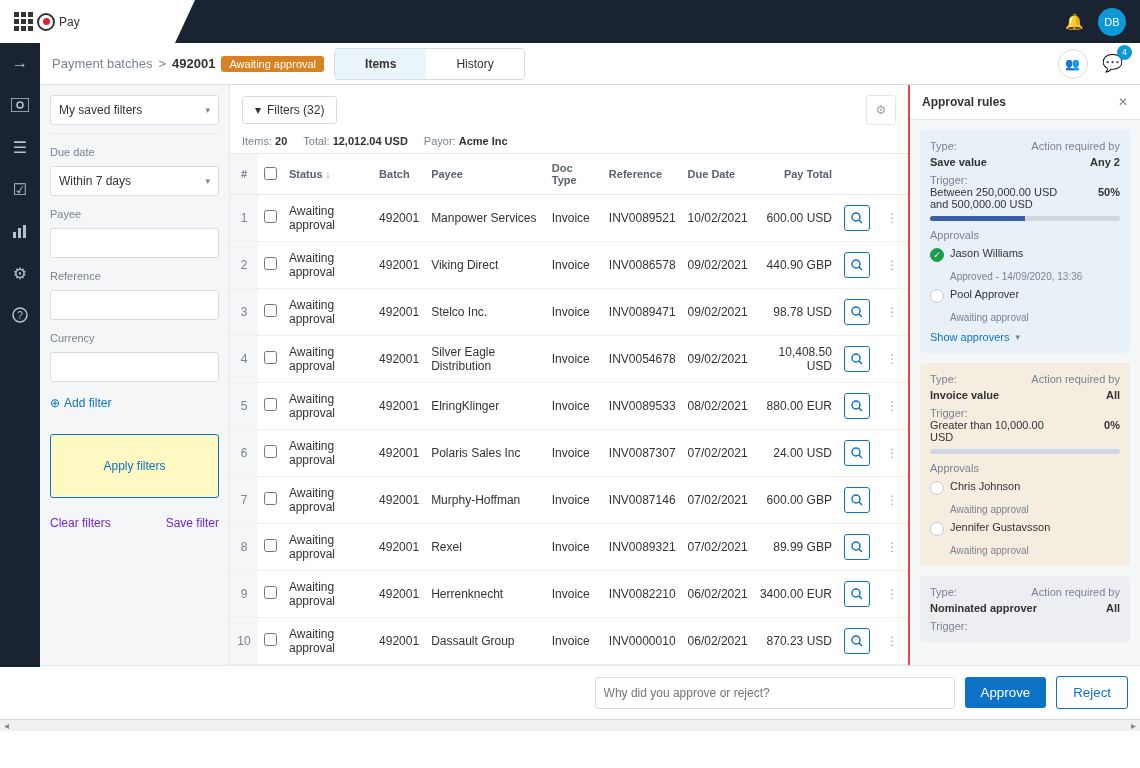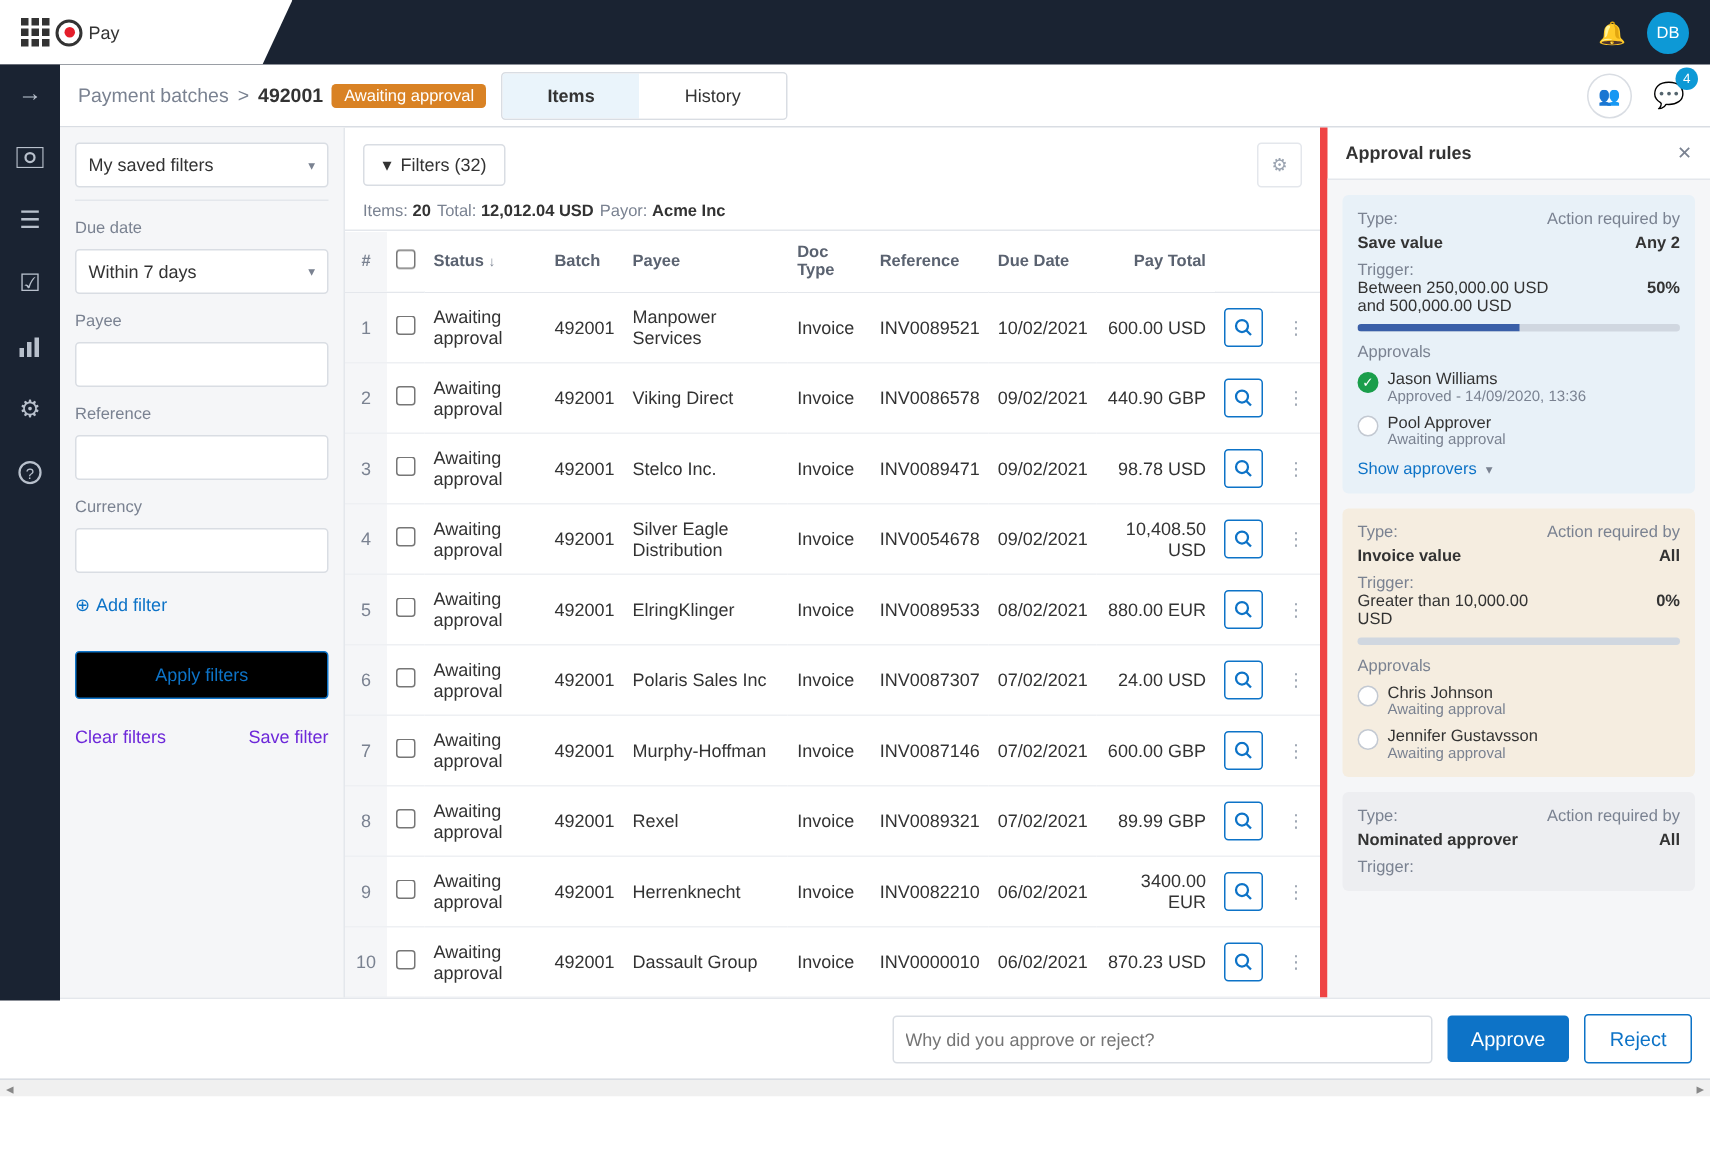--- a/index.html
+++ b/index.html
@@ -26,53 +26,53 @@
 .tab.active { background: #eaf4fb; font-weight: 600; }
 .subheader-right { margin-left: auto; display: flex; align-items: center; gap: 10px; }
 .circle-btn { width: 30px; height: 30px; border: 1px solid #d9dde3; border-radius: 50%; display: flex; align-items: center; justify-content: center; color: #333; cursor: pointer; position: relative; }
 .circle-btn.nb { border: none; font-size: 17px; }
 .badge-count { position: absolute; top: -4px; right: -4px; background: #0d99d6; color: #fff; border-radius: 50%; width: 15px; height: 15px; font-size: 9px; display: flex; align-items: center; justify-content: center; }
 .workspace { display: flex; height: 580px; }
 .filters-panel { width: 190px; background: #f5f6f8; border-right: 1px solid #e4e7ec; padding: 10px; display: flex; flex-direction: column; gap: 8px; }
 .select-ctrl, .input-ctrl { background: #fff; border: 1px solid #d9dde3; border-radius: 3px; padding: 7px 8px; font-size: 12px; width: 100%; display: flex; justify-content: space-between; align-items: center; color: #333; }
 .filter-label { color: #7a8291; font-size: 11px; margin-top: 4px; }
 .add-filter { color: #0d73c7; font-size: 12px; display: flex; align-items: center; gap: 4px; margin-top: 6px; cursor: pointer; }
-.apply-btn { border: 1px solid #0d73c7; color: #0d73c7; background: #000000; border-radius: 3px; padding: 8px; text-align: center; margin-top: 16px; cursor: pointer; }
+.apply-btn { border: 1px solid #0d73c7; color: #0d73c7; background: #fef9c3; border-radius: 3px; padding: 24px; text-align: center; margin-top: 16px; cursor: pointer; }
 .filter-links { display: flex; justify-content: space-between; margin-top: 10px; font-size: 12px; color: #6d28d9; }
 .table-area { flex: 1; display: flex; flex-direction: column; overflow: hidden; }
 .table-toolbar { padding: 10px 12px; display: flex; align-items: center; gap: 12px; }
 .filters-btn { border: 1px solid #d9dde3; border-radius: 3px; padding: 6px 12px; display: flex; align-items: center; gap: 6px; cursor: pointer; }
 .gear-btn { margin-left: auto; border: 1px solid #e4e7ec; border-radius: 3px; width: 30px; height: 30px; display: flex; align-items: center; justify-content: center; color: #9aa3b0; cursor: pointer; }
-.table-meta { padding: 0 12px 6px; display: flex; gap: 4px; font-size: 11px; color: #7a8291; }
+.table-meta { padding: 0 12px 6px; display: flex; gap: 16px; font-size: 11px; color: #7a8291; }
 .table-meta b { color: #333; font-weight: 600; }
 .data-table { flex: 1; overflow-y: auto; border-top: 1px solid #e4e7ec; }
 table { width: 100%; border-collapse: collapse; }
 th { text-align: left; font-size: 11px; color: #5a6270; font-weight: 600; padding: 8px 6px; border-bottom: 1px solid #e4e7ec; background: #fff; position: sticky; top: 0; }
 td { padding: 9px 6px; border-bottom: 1px solid #eef0f3; font-size: 12px; color: #333; }
 .row-num { background: #f5f6f8; text-align: center; color: #7a8291; width: 28px; }
 .paytotal { text-align: right; }
 .icon-btn { width: 26px; height: 26px; border: 1px solid #0d73c7; border-radius: 3px; display: inline-flex; align-items: center; justify-content: center; color: #0d73c7; cursor: pointer; }
 .more-dots { color: #9aa3b0; padding: 0 4px; cursor: pointer; }
-.approval-panel { width: 260px; border-left: 5px solid #ef4444; display: flex; flex-direction: column; }
+.approval-panel { width: 232px; border-left: 2px solid #ef4444; display: flex; flex-direction: column; }
 .approval-header { padding: 10px 12px; display: flex; justify-content: space-between; align-items: center; border-bottom: 1px solid #e4e7ec; }
 .approval-body { flex: 1; overflow-y: auto; padding: 10px; background: #f5f6f8; display: flex; flex-direction: column; gap: 10px; }
 .rule-card { border-radius: 4px; padding: 10px; font-size: 11px; }
 .rule-card.blue { background: #e8f1f8; }
 .rule-card.beige { background: #f5ede0; }
 .rule-card.grey { background: #edeef1; }
 .rule-row { display: flex; justify-content: space-between; margin-bottom: 4px; }
 .rule-label { color: #7a8291; }
 .rule-value { color: #333; font-weight: 600; }
 .progress-bar { height: 5px; background: #d0d7e0; border-radius: 3px; margin: 6px 0; overflow: hidden; }
 .progress-fill { height: 100%; background: #3a5fa8; }
 .approver { display: flex; align-items: flex-start; gap: 6px; margin-top: 6px; }
 .approver-dot { width: 14px; height: 14px; border-radius: 50%; border: 1px solid #c3c9d2; background: #fff; flex-shrink: 0; margin-top: 1px; }
 .approver-dot.ok { background: #1a9e4b; border-color: #1a9e4b; display: flex; align-items: center; justify-content: center; color: #fff; font-size: 9px; }
 .approver-name { color: #333; font-weight: 500; }
-.approver-sub { color: #7a8291; font-size: 10px; }
+.approver-sub { color: #7a8291; font-size: 10px; margin-top: 12px; }
 .show-approvers { color: #0d73c7; margin-top: 8px; display: flex; align-items: center; gap: 6px; cursor: pointer; }
 .action-bar { border-top: 1px solid #e4e7ec; padding: 10px 12px; display: flex; gap: 10px; align-items: center; }
 .reason-input { flex: 1; max-width: 360px; margin-left: auto; border: 1px solid #d9dde3; border-radius: 3px; padding: 8px; font-size: 12px; }
 .btn-approve { background: #0d73c7; color: #fff; border: none; border-radius: 3px; padding: 8px 16px; cursor: pointer; }
 .btn-reject { background: #fff; color: #0d73c7; border: 1px solid #0d73c7; border-radius: 3px; padding: 8px 16px; cursor: pointer; }
 .chev { font-size: 9px; color: #7a8291; }
 .hscroll { height: 12px; background: #f0f0f0; border-top: 1px solid #d9dde3; display:flex; justify-content: space-between; padding: 0 4px; align-items:center; color:#888; font-size:10px;}
 </style>
 </head>
 <body>

